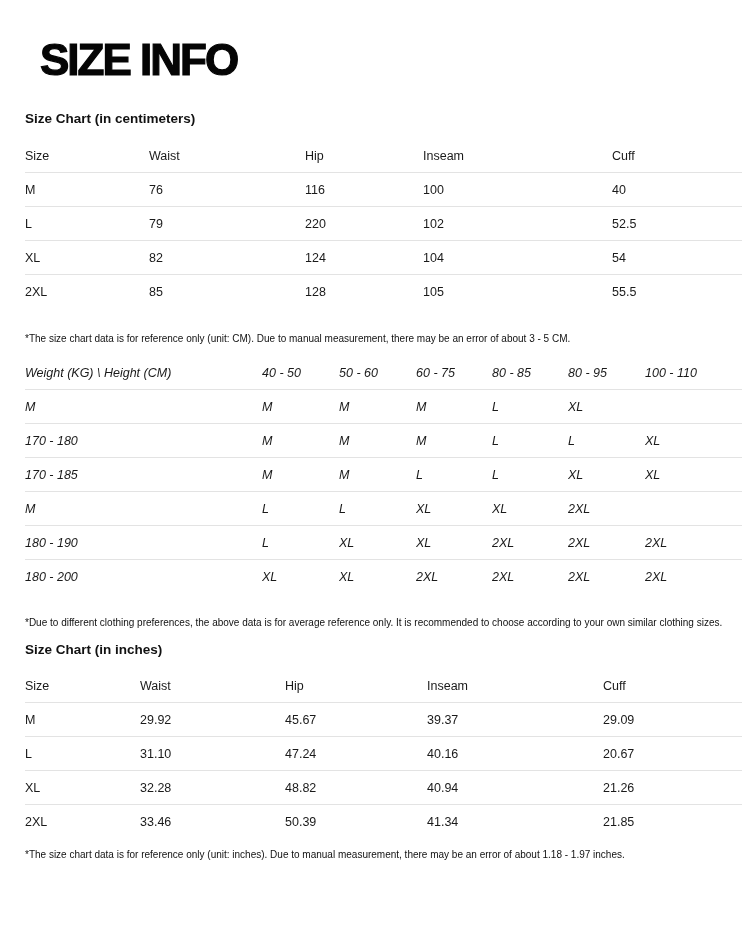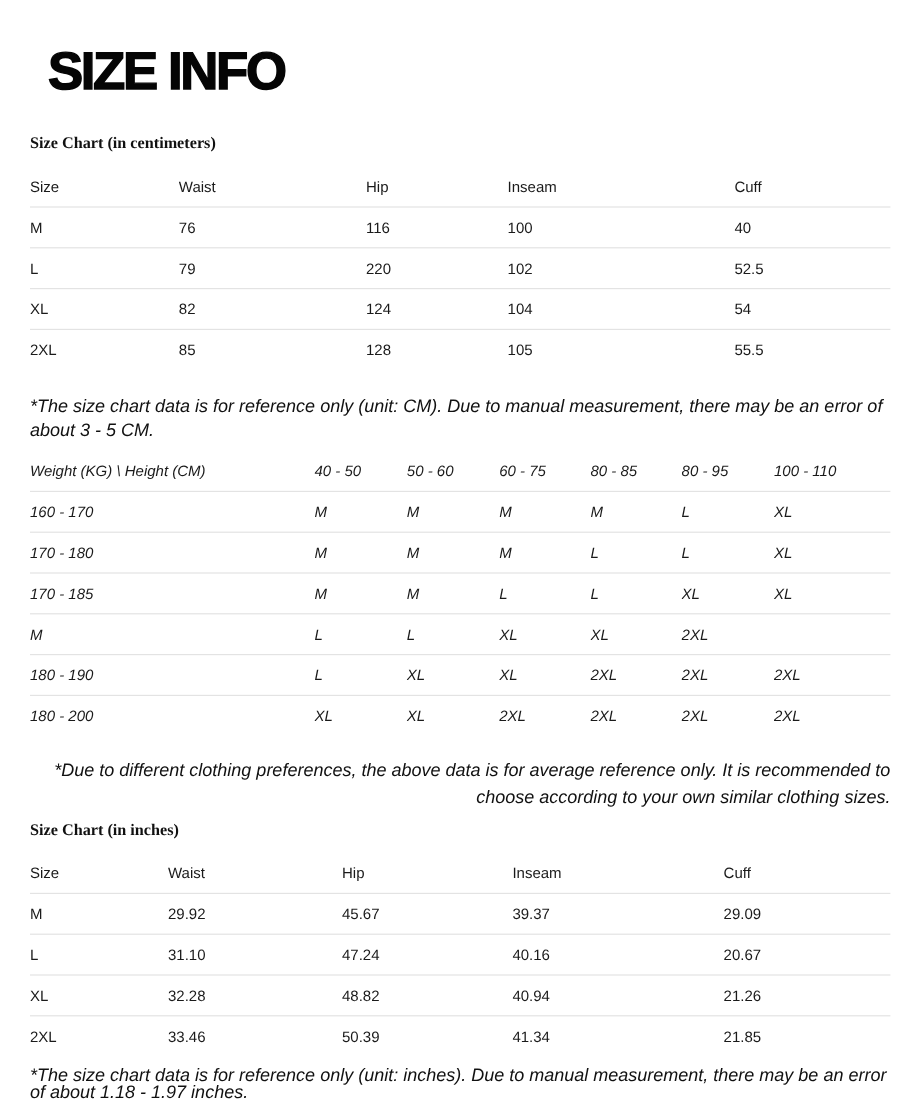--- a/index.html
+++ b/index.html
@@ -24,21 +24,20 @@
     letter-spacing: -2px;
     color: #050505;
     -webkit-text-stroke: 1.2px #050505;
   }
   .section-heading {
     margin-top: 29px;
     font-size: 13.5px;
     line-height: 14px;
     font-weight: bold;
     color: #111;
-    font-family: Liberation Serif, serif;
   }
   .section-heading.inches { margin-top: 9px; }
   .table { width: 717px; }
   .table.cm  { margin-top: 14px; }
   .table.fit { margin-top: 8px; font-style: italic; }
   .table.in  { margin-top: 13px; }
   .trow {
     display: grid;
     align-items: center;
     height: 34px;
@@ -49,28 +48,27 @@
   .cols-fit { grid-template-columns: 237px 77px 77px 76px 76px 77px 97px; }
   .cols-in  { grid-template-columns: 115px 145px 142px 176px 139px; }
   .cell {
     font-size: 12.5px;
     line-height: 14px;
     color: #1a1a1a;
     white-space: nowrap;
     overflow: hidden;
   }
   .note {
-    font-size: 15px;
+    font-size: 10px;
     line-height: 22px;
     color: #111;
     max-width: 717px;
-    font-style: italic;
   }
   .note.cm  { margin-top: 21px; line-height: 20px; }
-  .note.fit { margin-top: 19px; text-align: right; }
+  .note.fit { margin-top: 19px; }
   .note.in  { margin-top: 10px; line-height: 14px; }
 </style>
 </head>
 <body>
 
 <div class="page">
 
   <h1 class="page-title">SIZE INFO</h1>
 
   <div class="section-heading">Size Chart (in centimeters)</div>
@@ -119,21 +117,20 @@
     <div class="trow head cols-fit">
       <span class="cell">Weight (KG) \ Height (CM)</span>
       <span class="cell">40 - 50</span>
       <span class="cell">50 - 60</span>
       <span class="cell">60 - 75</span>
       <span class="cell">80 - 85</span>
       <span class="cell">80 - 95</span>
       <span class="cell">100 - 110</span>
     </div>
     <div class="trow cols-fit">
-      <span class="cell">160 - 170</span>
       <span class="cell">M</span>
       <span class="cell">M</span>
       <span class="cell">M</span>
       <span class="cell">M</span>
       <span class="cell">L</span>
       <span class="cell">XL</span>
     </div>
     <div class="trow cols-fit">
       <span class="cell">170 - 180</span>
       <span class="cell">M</span>

